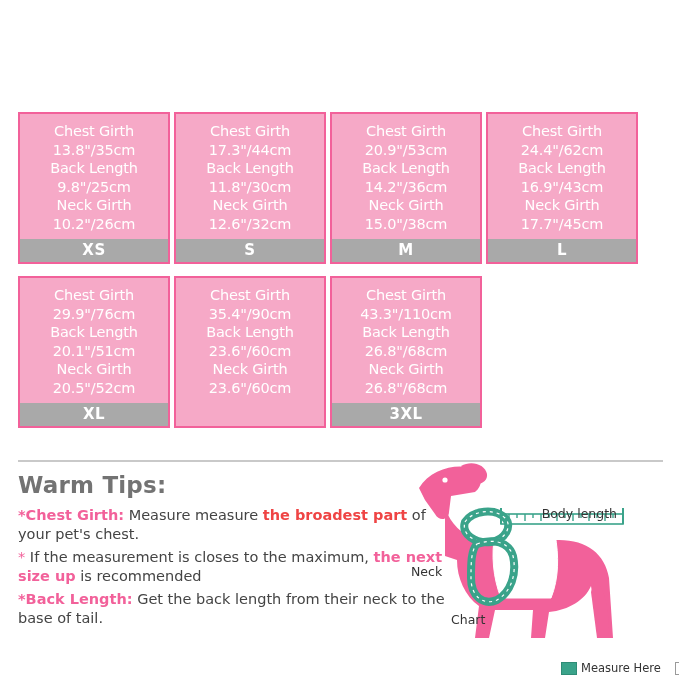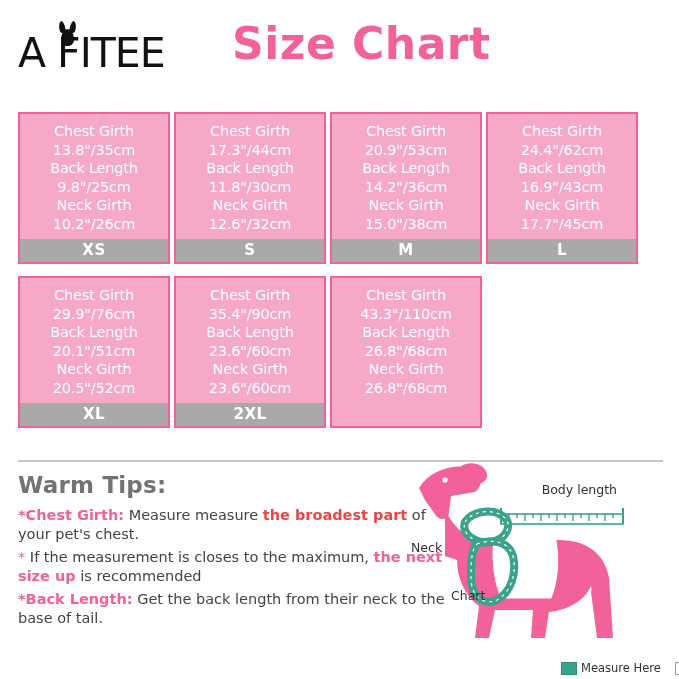--- a/index.html
+++ b/index.html
@@ -195,20 +195,21 @@
     position: absolute;
     right: 0px;
     top: 0px;
   }
   .lbl {
     position: absolute;
     font-family: "DejaVu Sans", sans-serif;
     font-size: 12.5px;
     color: #333333;
     white-space: nowrap;
+    margin-top: 24px;
   }
   .lbl-body { right: 62px; top: 22px; }
   .lbl-neck { left: 2px; top: 80px; }
   .lbl-chest { left: 42px; top: 128px; }
 
   .legend {
     position: absolute;
     left: 152px;
     bottom: 4px;
     display: flex;
@@ -233,31 +234,20 @@
     background: #ffffff;
     border: 1px solid #9a9a9a;
     margin-left: 10px;
   }
 </style>
 </head>
 <body>
 
 <div class="page">
 
-  <div class="header">
-    <div class="logo">
-      <span class="logo-text">A FITEE</span>
-      <span class="logo-mark">
-        <span class="ear-l"></span>
-        <span class="ear-r"></span>
-        <span class="paw-body"></span>
-      </span>
-    </div>
-    <div class="title">Size Chart</div>
-  </div>
 
   <div class="cards">
 
     <div class="card">
       <div class="card-body">
         <span class="row-label">Chest Girth</span>
         <span class="row-value">13.8"/35cm</span>
         <span class="row-label">Back Length</span>
         <span class="row-value">9.8"/25cm</span>
         <span class="row-label">Neck Girth</span>
@@ -316,32 +306,32 @@
 
     <div class="card">
       <div class="card-body">
         <span class="row-label">Chest Girth</span>
         <span class="row-value">35.4"/90cm</span>
         <span class="row-label">Back Length</span>
         <span class="row-value">23.6"/60cm</span>
         <span class="row-label">Neck Girth</span>
         <span class="row-value">23.6"/60cm</span>
       </div>
-      <div class="card-foot">2XL</div>
     </div>
 
     <div class="card">
       <div class="card-body">
         <span class="row-label">Chest Girth</span>
         <span class="row-value">43.3"/110cm</span>
         <span class="row-label">Back Length</span>
         <span class="row-value">26.8"/68cm</span>
         <span class="row-label">Neck Girth</span>
         <span class="row-value">26.8"/68cm</span>
       </div>
+      <div class="card-foot">3XL</div>
     </div>
 
   </div>
 
   <div class="tips-wrap">
     <div class="tips-divider"></div>
 
     <div class="tips">
       <h2>Warm Tips:</h2>
 

